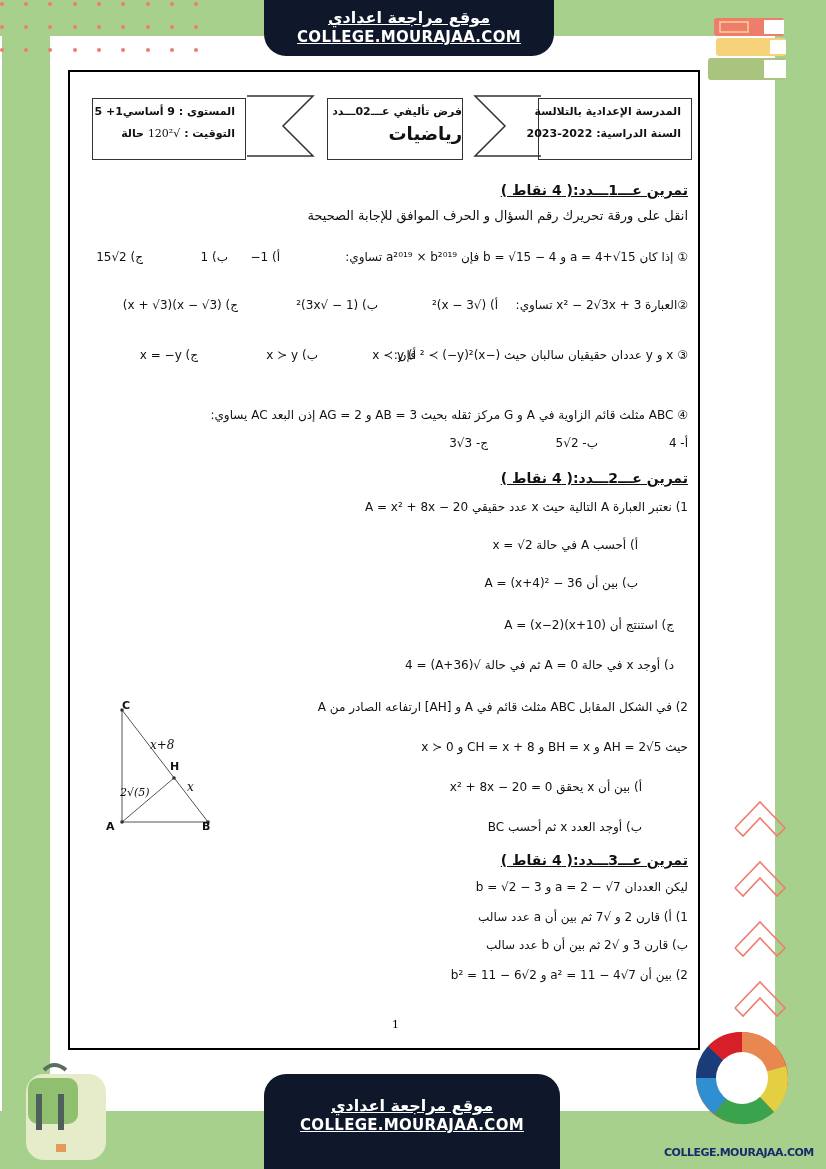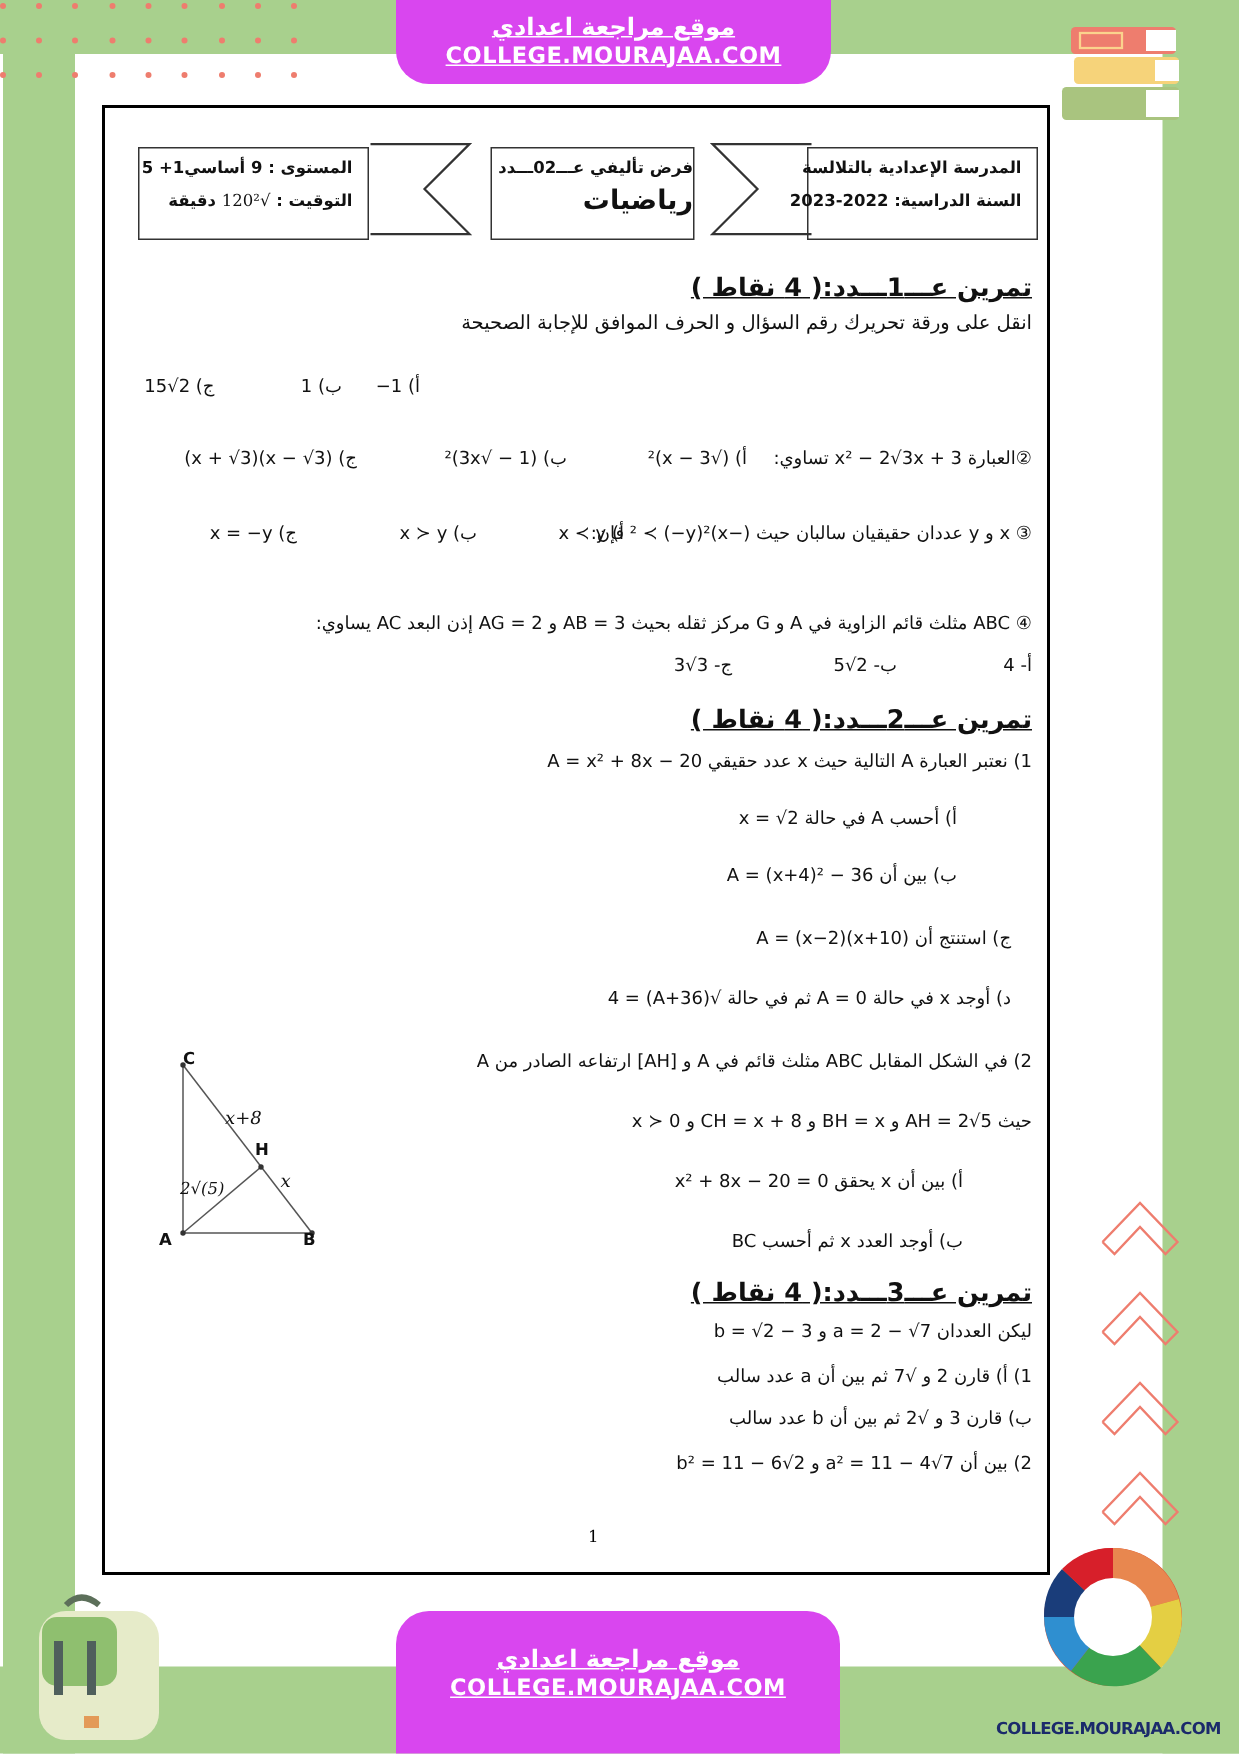--- a/index.html
+++ b/index.html
@@ -1,28 +1,28 @@
 <!DOCTYPE html>
 <html><head>
   <meta charset="utf-8">
   <style>
     html,body{margin:0;padding:0;}
     body{width:826px;height:1169px;position:relative;overflow:hidden;background:#ffffff;font-family:"DejaVu Serif",serif;}
     .bg-green{position:absolute;background:#a8d08d;}
     .dots{position:absolute;left:0;top:0;width:200px;height:52px;}
     .dot{position:absolute;width:4px;height:4px;border-radius:50%;background:#ee7d6e;}
-    .banner{position:absolute;background:#d946ef;border-radius:22px 22px 0 0;text-align:center;color:#fff;font-family:"DejaVu Sans",sans-serif;font-weight:bold;}
+    .banner{position:absolute;background:#0f172a;border-radius:22px 22px 0 0;text-align:center;color:#fff;font-family:"DejaVu Sans",sans-serif;font-weight:bold;}
     .banner .ar{font-size:16px;text-decoration:underline;line-height:20px;}
     .banner .en{font-size:15px;text-decoration:underline;letter-spacing:0.3px;line-height:18px;}
     .paper{position:absolute;left:68px;top:70px;width:628px;height:976px;border:2px solid #000;background:#fff;}
     .scroll{position:absolute;border:1.5px solid #333;background:#fff;font-family:"DejaVu Sans",sans-serif;font-weight:bold;font-size:11px;color:#111;direction:rtl;}
     .scroll .line{position:absolute;right:10px;white-space:nowrap;}
     .ar-text{direction:rtl;font-family:"DejaVu Sans",sans-serif;font-size:12px;color:#111;position:absolute;white-space:nowrap;}
     .math{font-family:"DejaVu Serif",serif;font-style:italic;font-size:12px;color:#111;white-space:nowrap;position:absolute;direction:ltr;}
-    .title{font-weight:bold;text-decoration:underline;font-size:17px;text-align:right;}
+    .title{font-weight:bold;text-decoration:underline;font-size:14px;text-align:right;}
     .chev{position:absolute;}
     .pagenum{position:absolute;font-size:11px;}
     .logo-text{position:absolute;font-family:"DejaVu Sans",sans-serif;font-weight:bold;color:#1b2a6b;font-size:11px;letter-spacing:-0.5px;}
   </style>
 </head>
 <body>
 
 <div class="bg-green" style="left:0;top:0;width:826px;height:36px;"></div>
 <div class="bg-green" style="left:2px;top:36px;width:48px;height:1133px;"></div>
 <div class="bg-green" style="left:775px;top:0;width:51px;height:1169px;"></div>
@@ -87,27 +87,28 @@
     <div style="position:absolute;left:0;right:0;top:24px;font-size:18px;">رياضيات</div>
   </div>
   <svg style="position:absolute;left:175px;top:14px" width="78" height="80" viewBox="0 0 78 80">
     <polyline points="2,10 68,10 38,40 68,70 2,70" fill="none" stroke="#333" stroke-width="1.5"></polyline>
   </svg>
   <div class="scroll" style="left:22px;top:26px;width:152px;height:60px;">
     <div class="line" style="top:6px">المستوى : 9 أساسي1+ 5</div>
     <div class="line" style="top:28px">
       <span>التوقيت :</span>
       <span style="font-family:'DejaVu Serif',serif;font-weight:normal;">√120²</span>
-      <span>دقيقة</span>
+      <span>حالة</span>
     </div>
   </div>
 
   <div class="ar-text title" style="right:10px;top:110px;">تمرين عـــ1ـــدد:( 4 نقاط )</div>
   <div class="ar-text" style="right:10px;top:136px;font-size:13px;">انقل على ورقة تحريرك رقم السؤال و الحرف الموافق للإجابة الصحيحة</div>
 
+  <div class="ar-text" style="right:10px;top:178px;">① إذا كان  a = 4+√15  و  b = √15 − 4  فإن  a²⁰¹⁹ × b²⁰¹⁹  تساوي:</div>
   <div class="ar-text" style="right:418px;top:178px;">أ) 1−</div>
   <div class="ar-text" style="right:470px;top:178px;">ب) 1</div>
   <div class="ar-text" style="right:555px;top:178px;">ج) 2√15</div>
 
   <div class="ar-text" style="right:10px;top:226px;">②العبارة  x² − 2√3x + 3  تساوي:</div>
   <div class="ar-text" style="right:200px;top:226px;">أ) (√3 − x)²</div>
   <div class="ar-text" style="right:320px;top:226px;text-align:center;">ب) (1 − √3x)²</div>
   <div class="ar-text" style="right:460px;top:226px;">ج) (x − √3)(x + √3)</div>
 
   <div class="ar-text" style="right:10px;top:276px;">③ x و y عددان حقيقيان سالبان حيث (−x)² ≺ (−y)² فإن:</div>

